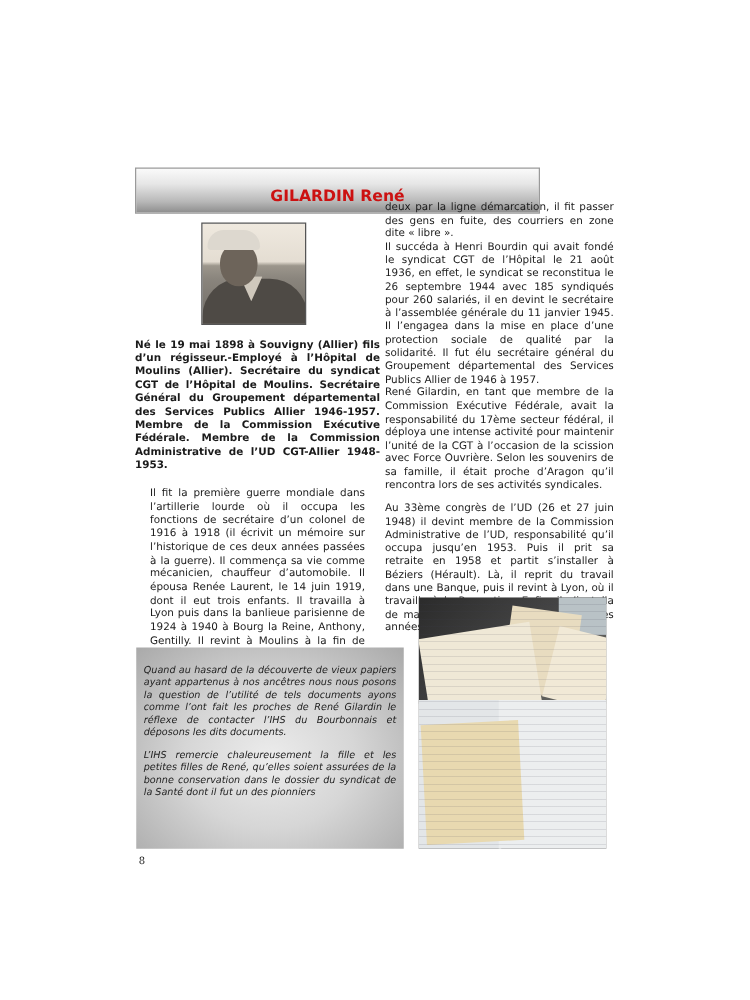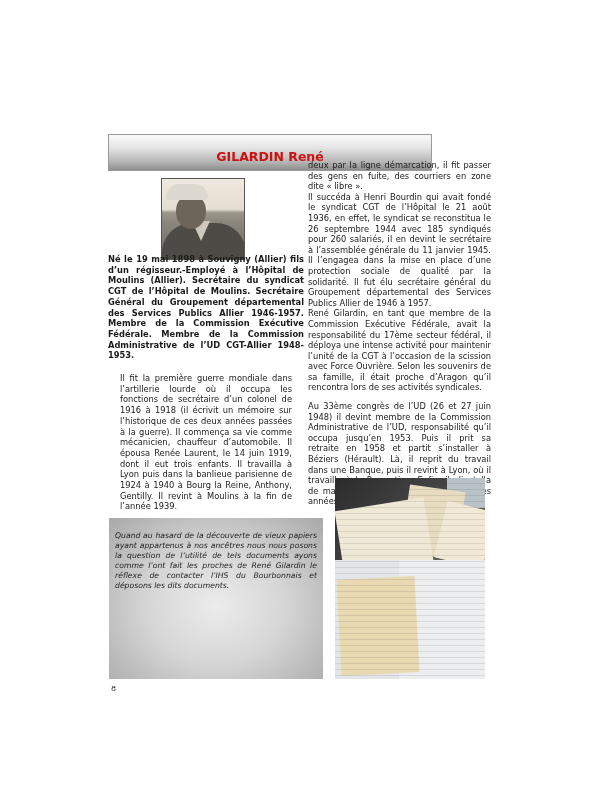--- a/index.html
+++ b/index.html
@@ -21,21 +21,21 @@
   .portrait {
     position: absolute; left: 161px; top: 178px; width: 84px; height: 82px;
     border: 1px solid #555; box-sizing: border-box; overflow: hidden;
     background: linear-gradient(to bottom, #efe9df 0%, #e4ddd2 38%, #9c968c 42%, #8a857d 55%, #6e6a64 100%);
   }
   .portrait .cap { position:absolute; left:4px; top:5px; width:42px; height:16px; background:#ddd8cf; border-radius: 18px 18px 4px 4px; }
   .portrait .face { position:absolute; left:14px; top:16px; width:30px; height:34px; background:#6d645a; border-radius: 45% 45% 50% 50%; }
   .portrait .body { position:absolute; left:0px; top:44px; width:84px; height:40px; background:#4e4a45; border-radius: 30px 30px 0 0; }
   .portrait .collar { position:absolute; left:30px; top:42px; width:18px; height:20px; background:#cfc8bc; clip-path: polygon(0 0,100% 0,50% 100%); }
   .col-left {
-    position: absolute; left: 108px; top: 254px; width: 196px;
+    position: absolute; left: 108px; top: 270px; width: 196px;
     font-size: 8.3px; line-height: 10.7px; text-align: justify;
   }
   .col-left .bio { font-weight: bold; margin: 0 0 11px 0; }
   .col-left p { margin: 12px; }
   .col-right {
     position: absolute; left: 308px; top: 160px; width: 183px;
     font-size: 8.3px; line-height: 10.6px; text-align: justify;
   }
   .col-right p { margin: 0; }
   .col-right p.gap { margin-top: 8px; }
@@ -87,20 +87,21 @@
 
 <div class="col-right">
   <p>deux par la ligne démarcation, il fit passer des gens en fuite, des courriers en zone dite « libre ».</p>
   <p>Il succéda à Henri Bourdin qui avait fondé le syndicat CGT de l’Hôpital le 21 août 1936, en effet, le syndicat se reconstitua le 26 septembre 1944 avec 185 syndiqués pour 260 salariés, il en devint le secrétaire à l’assemblée générale du 11 janvier 1945. Il l’engagea dans la mise en place d’une protection sociale de qualité par la solidarité. Il fut élu secrétaire général du Groupement départemental des Services Publics Allier de 1946 à 1957.</p>
   <p>René Gilardin, en tant que membre de la Commission Exécutive Fédérale, avait la responsabilité du 17ème secteur fédéral, il déploya une intense activité pour maintenir l’unité de la CGT à l’occasion de la scission avec Force Ouvrière. Selon les souvenirs de sa famille, il était proche d’Aragon qu’il rencontra lors de ses activités syndicales.</p>
   <p class="gap">Au 33ème congrès de l’UD (26 et 27 juin 1948) il devint membre de la Commission Administrative de l’UD, responsabilité qu’il occupa jusqu’en 1953. Puis il prit sa retraite en 1958 et partit s’installer à Béziers (Hérault). Là, il reprit du travail dans une Banque, puis il revint à Lyon, où il travailla à la Perception. Enfin, il s’installa de manière définitive, à Moulins, dans les années 80 où il y décéda le 11 août 1992</p>
 </div>
 
 <div class="note-box">
   <p>Quand au hasard de la découverte de vieux papiers ayant appartenus à nos ancêtres nous nous posons la question de l’utilité de tels documents ayons comme l’ont fait les proches  de René Gilardin le réflexe de contacter l’IHS du Bourbonnais et déposons les dits documents.</p>
+  <p>L’IHS remercie chaleureusement la fille et les petites filles de René,  qu’elles soient assurées de la bonne conservation dans le dossier du syndicat de la Santé dont il fut un des pionniers</p>
 </div>
 
 <div class="docs-photo">
   <div class="dark"></div>
   <div class="blue"></div>
   <div class="letter2"></div>
   <div class="letter3"></div>
   <div class="letter1"></div>
   <div class="page-l"></div>
   <div class="page-r"></div>

